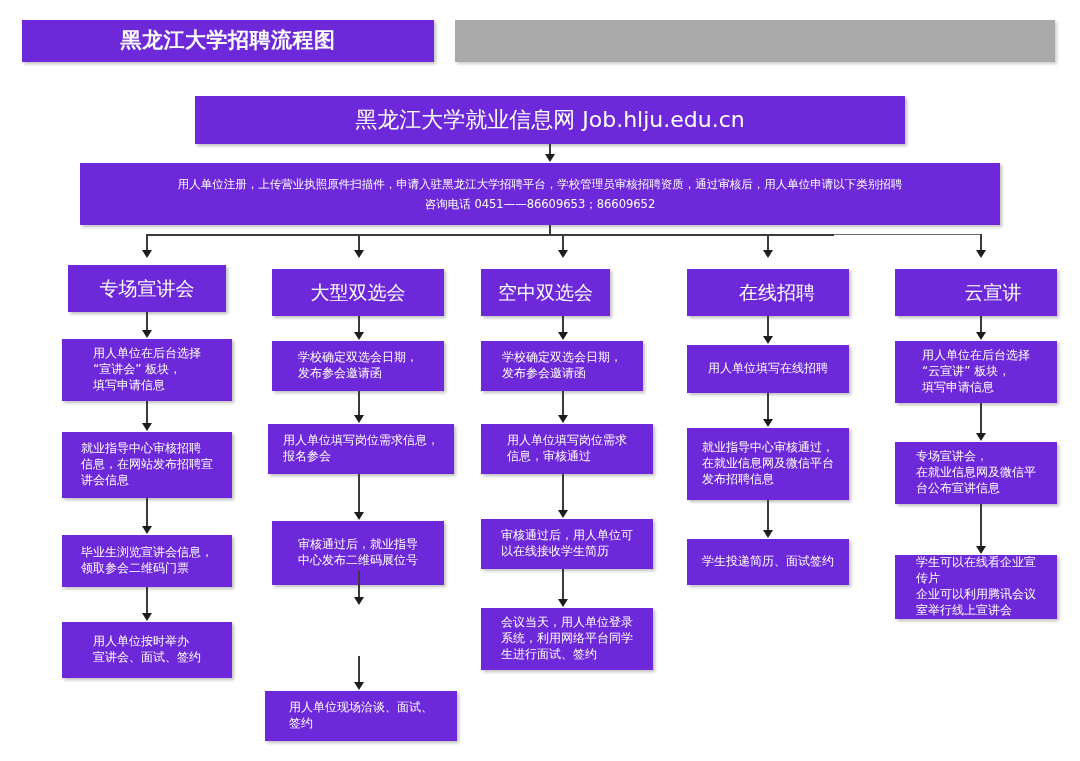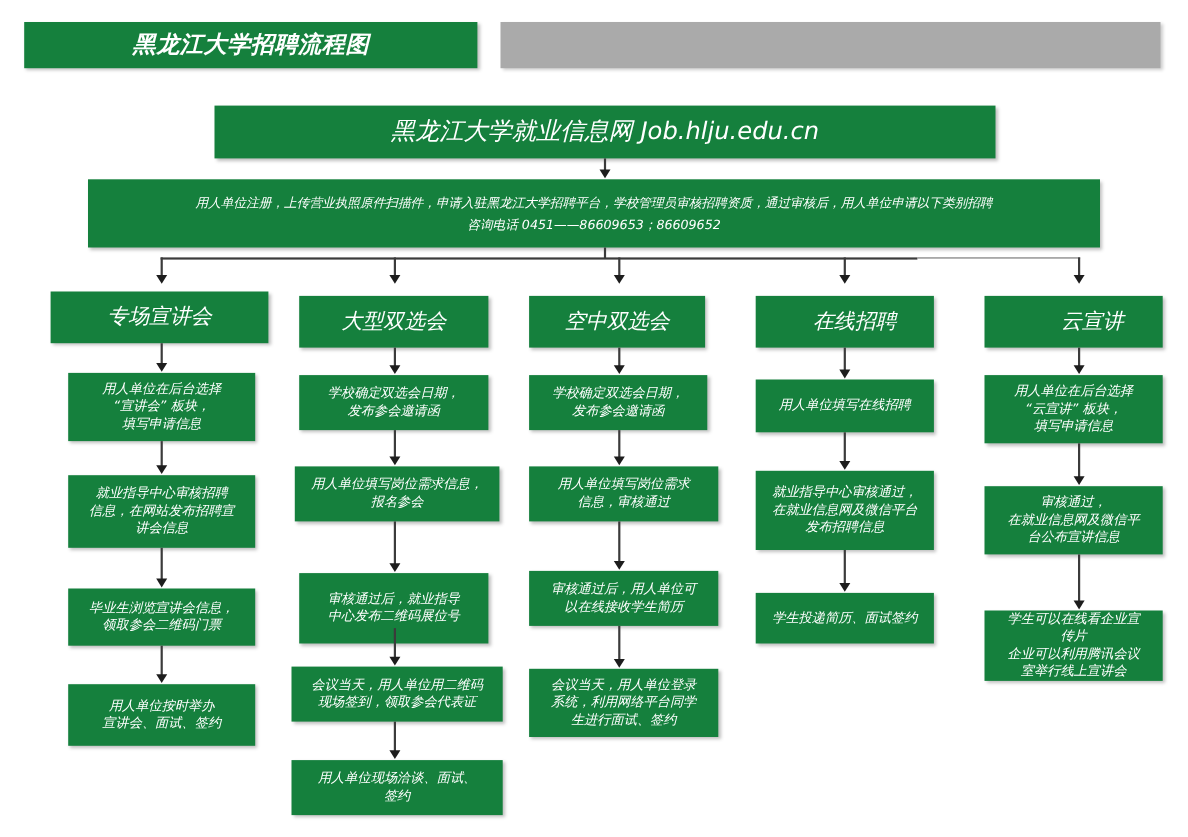--- a/index.html
+++ b/index.html
@@ -8,32 +8,31 @@
     background:#ffffff;
     font-family:"DejaVu Sans","Liberation Sans",sans-serif;
     position:relative;
     overflow:hidden;
   }
   .canvas{position:absolute;left:0;top:0;width:1080px;height:761px;}
 
   
   .obox{
     position:absolute;
-    background:#15803d;
+    background:#6d28d9;
     color:#ffffff;
     box-sizing:border-box;
     display:flex;
     align-items:center;
     justify-content:center;
-    text-align:center;
+    text-align:left;
     line-height:1.32;
     box-shadow:2px 2px 3px rgba(0,0,0,0.25);
     white-space:pre-line;
     padding:2px 6px;
-    font-style:italic;
   }
 
   
   #title-bar{
     left:22px;top:20px;width:412px;height:42px;
     font-size:21px;font-weight:bold;letter-spacing:.5px;
   }
   #gray-bar{
     position:absolute;left:455px;top:20px;width:600px;height:42px;
     background:#AAAAAA;
@@ -105,21 +104,21 @@
 
   <div class="vline" style="left:562px;top:234px;height:18px;"></div>
   <div class="arrow" style="left:558px;top:250px;"></div>
 
   <div class="vline" style="left:767px;top:234px;height:18px;"></div>
   <div class="arrow" style="left:763px;top:250px;"></div>
 
   <div class="vline" style="left:980px;top:234px;height:18px;"></div>
   <div class="arrow" style="left:976px;top:250px;"></div>
 
-  <div class="obox colhead" style="left:46px;top:265px;width:198px;">专场宣讲会</div>
+  <div class="obox colhead" style="left:68px;top:265px;width:158px;">专场宣讲会</div>
   <div class="vline" style="left:146px;top:312px;height:20px;"></div>
   <div class="arrow" style="left:142px;top:330px;"></div>
 
   <div class="obox step" style="left:62px;top:339px;width:170px;height:62px;">用人单位在后台选择
 “宣讲会” 板块，
 填写申请信息</div>
   <div class="vline" style="left:146px;top:401px;height:24px;"></div>
   <div class="arrow" style="left:142px;top:423px;"></div>
 
   <div class="obox step" style="left:62px;top:432px;width:170px;height:66px;">就业指导中心审核招聘
@@ -148,29 +147,27 @@
   <div class="obox step" style="left:268px;top:424px;width:186px;height:50px;">用人单位填写岗位需求信息，
 报名参会</div>
   <div class="vline" style="left:358px;top:474px;height:40px;"></div>
   <div class="arrow" style="left:354px;top:512px;"></div>
 
   <div class="obox step" style="left:272px;top:521px;width:172px;height:64px;">审核通过后，就业指导
 中心发布二维码展位号</div>
   <div class="vline" style="left:358px;top:571px;height:28px;"></div>
   <div class="arrow" style="left:354px;top:597px;"></div>
 
-  <div class="obox step" style="left:265px;top:606px;width:192px;height:50px;">会议当天，用人单位用二维码
-现场签到，领取参会代表证</div>
   <div class="vline" style="left:358px;top:656px;height:28px;"></div>
   <div class="arrow" style="left:354px;top:682px;"></div>
 
   <div class="obox step" style="left:265px;top:691px;width:192px;height:50px;">用人单位现场洽谈、面试、
 签约</div>
 
-  <div class="obox colhead" style="left:481px;top:269px;width:160px;">空中双选会</div>
+  <div class="obox colhead" style="left:481px;top:269px;width:129px;">空中双选会</div>
   <div class="vline" style="left:562px;top:316px;height:18px;"></div>
   <div class="arrow" style="left:558px;top:332px;"></div>
 
   <div class="obox step" style="left:481px;top:341px;width:162px;height:50px;">学校确定双选会日期，
 发布参会邀请函</div>
   <div class="vline" style="left:562px;top:391px;height:26px;"></div>
   <div class="arrow" style="left:558px;top:415px;"></div>
 
   <div class="obox step" style="left:481px;top:424px;width:172px;height:50px;">用人单位填写岗位需求
 信息，审核通过</div>
@@ -205,21 +202,21 @@
   <div class="obox colhead" style="left:895px;top:269px;width:162px;padding-left:40px;">云宣讲</div>
   <div class="vline" style="left:980px;top:316px;height:18px;"></div>
   <div class="arrow" style="left:976px;top:332px;"></div>
 
   <div class="obox step" style="left:895px;top:341px;width:162px;height:62px;">用人单位在后台选择
 “云宣讲” 板块，
 填写申请信息</div>
   <div class="vline" style="left:980px;top:403px;height:32px;"></div>
   <div class="arrow" style="left:976px;top:433px;"></div>
 
-  <div class="obox step" style="left:895px;top:442px;width:162px;height:62px;">审核通过，
+  <div class="obox step" style="left:895px;top:442px;width:162px;height:62px;">专场宣讲会，
 在就业信息网及微信平
 台公布宣讲信息</div>
   <div class="vline" style="left:980px;top:504px;height:44px;"></div>
   <div class="arrow" style="left:976px;top:546px;"></div>
 
   <div class="obox step" style="left:895px;top:555px;width:162px;height:64px;">学生可以在线看企业宣
 传片
 企业可以利用腾讯会议
 室举行线上宣讲会</div>
 

